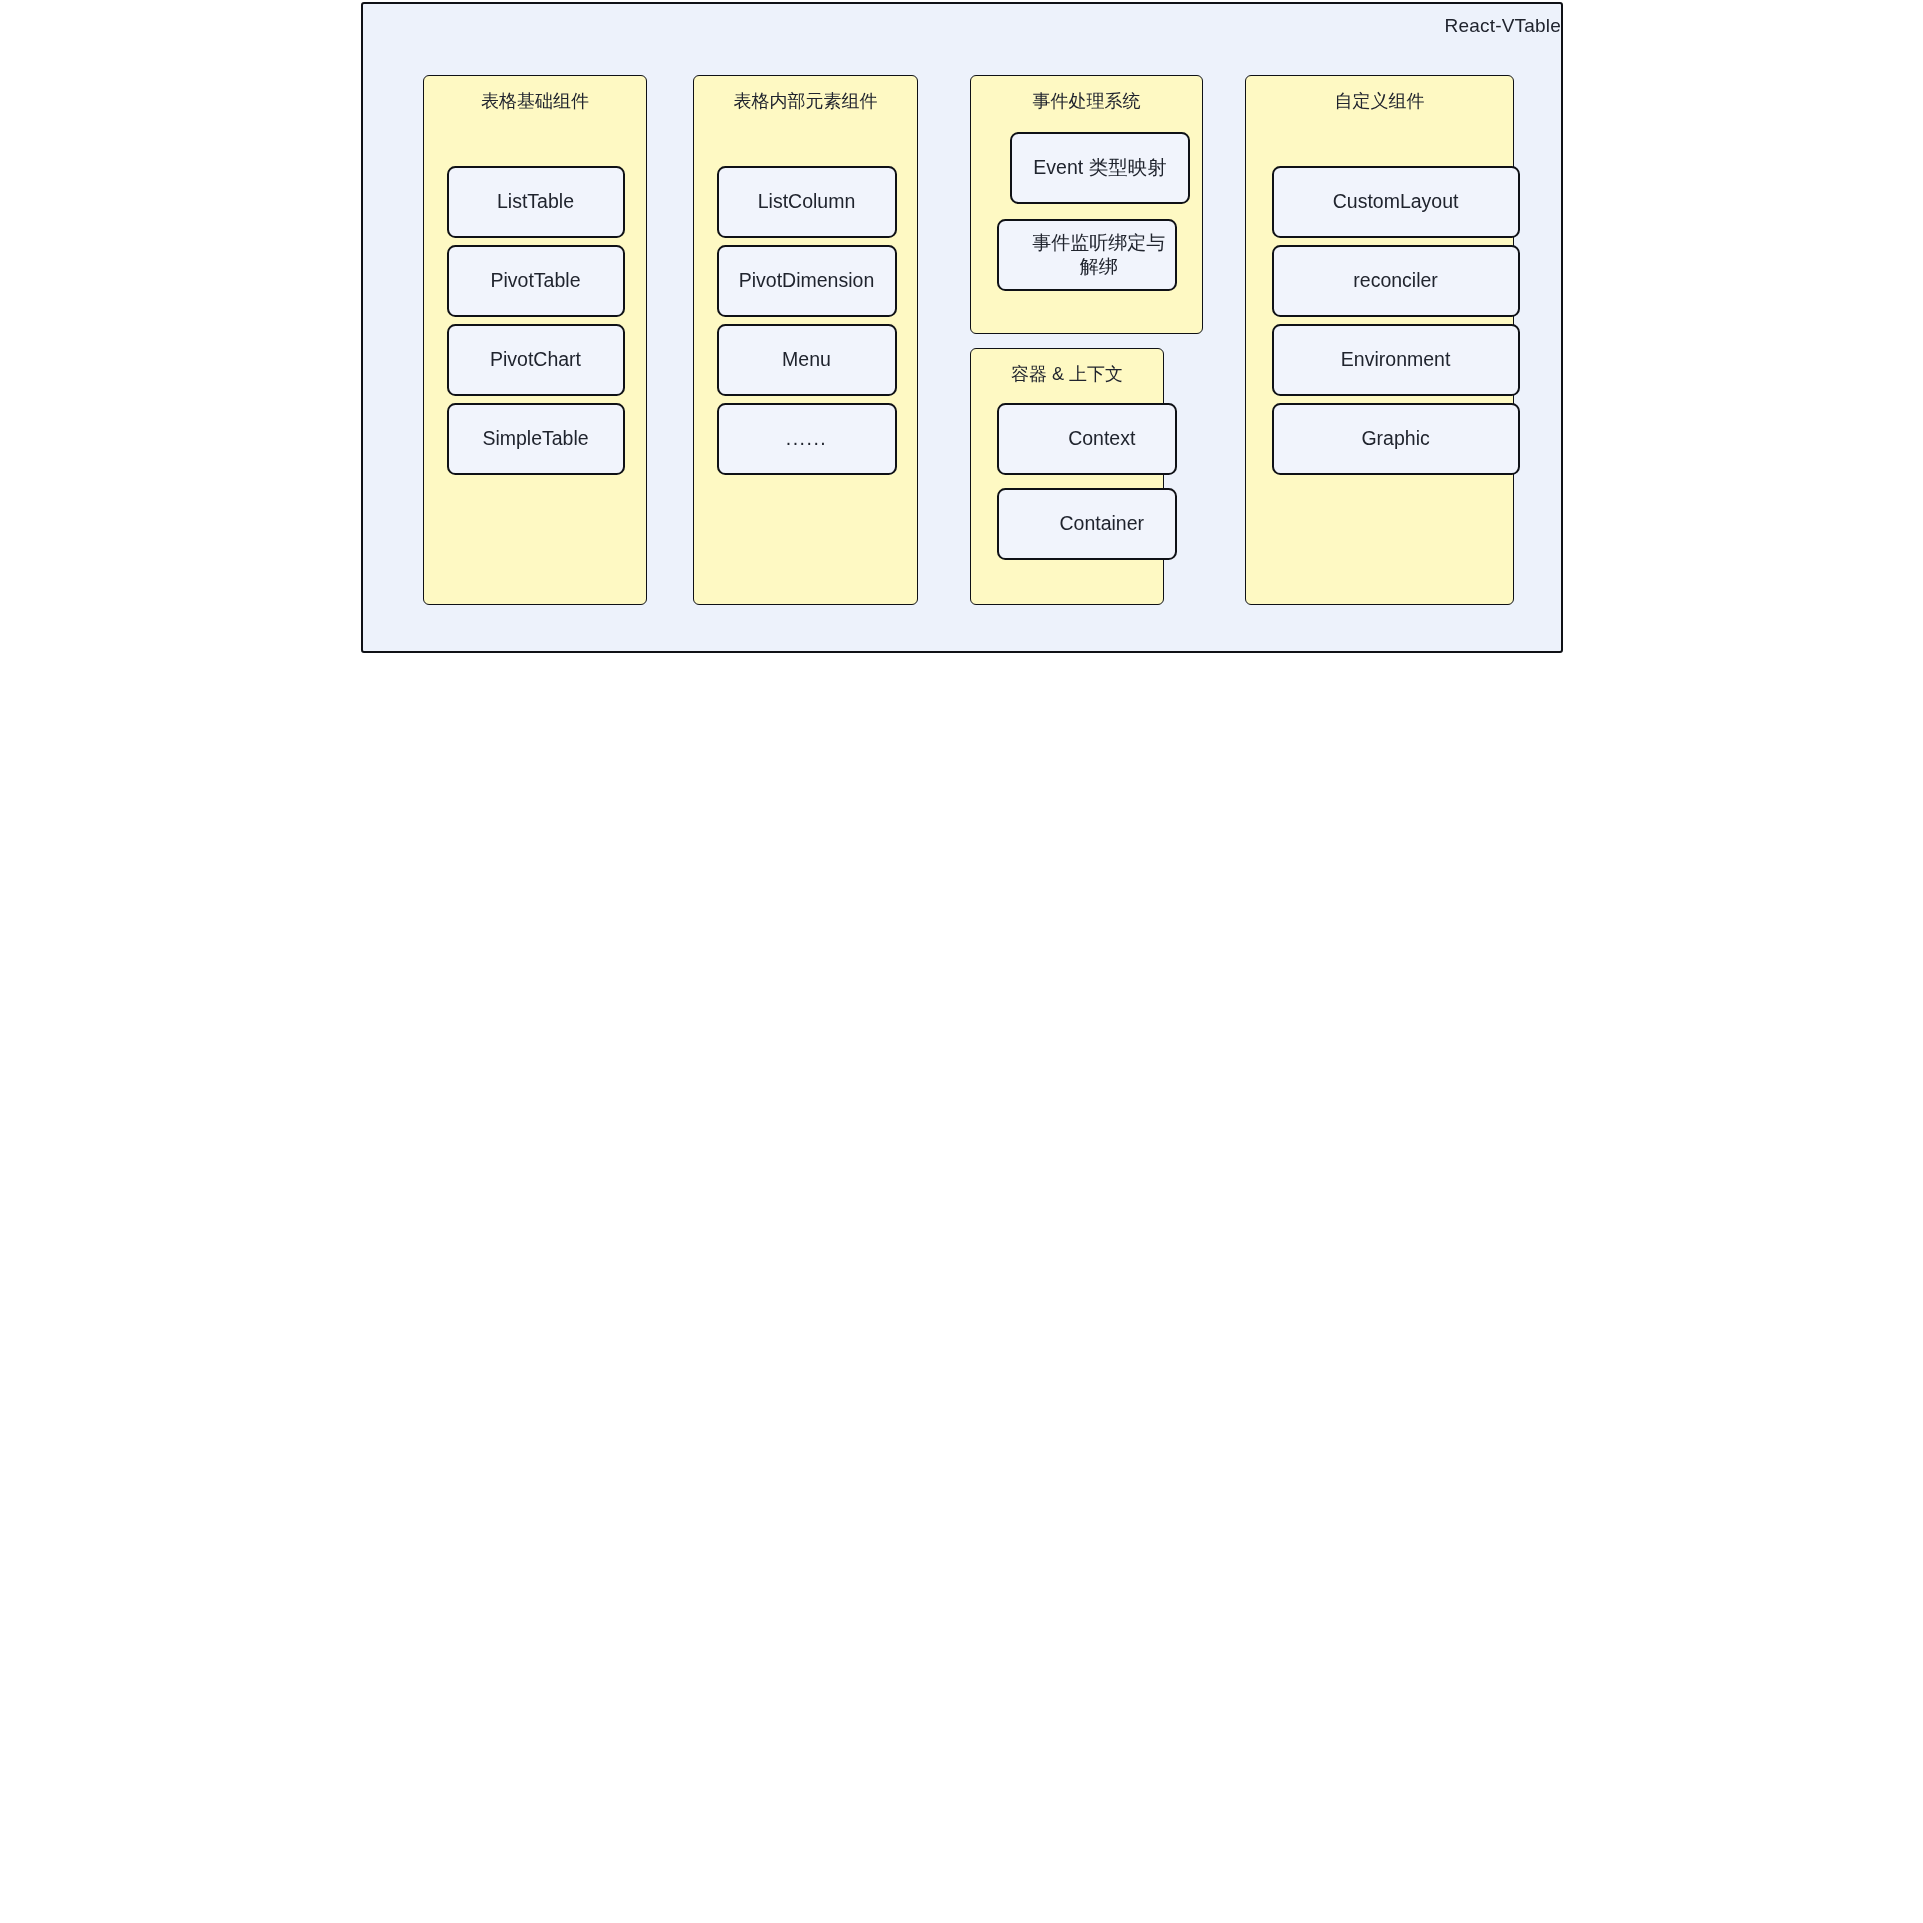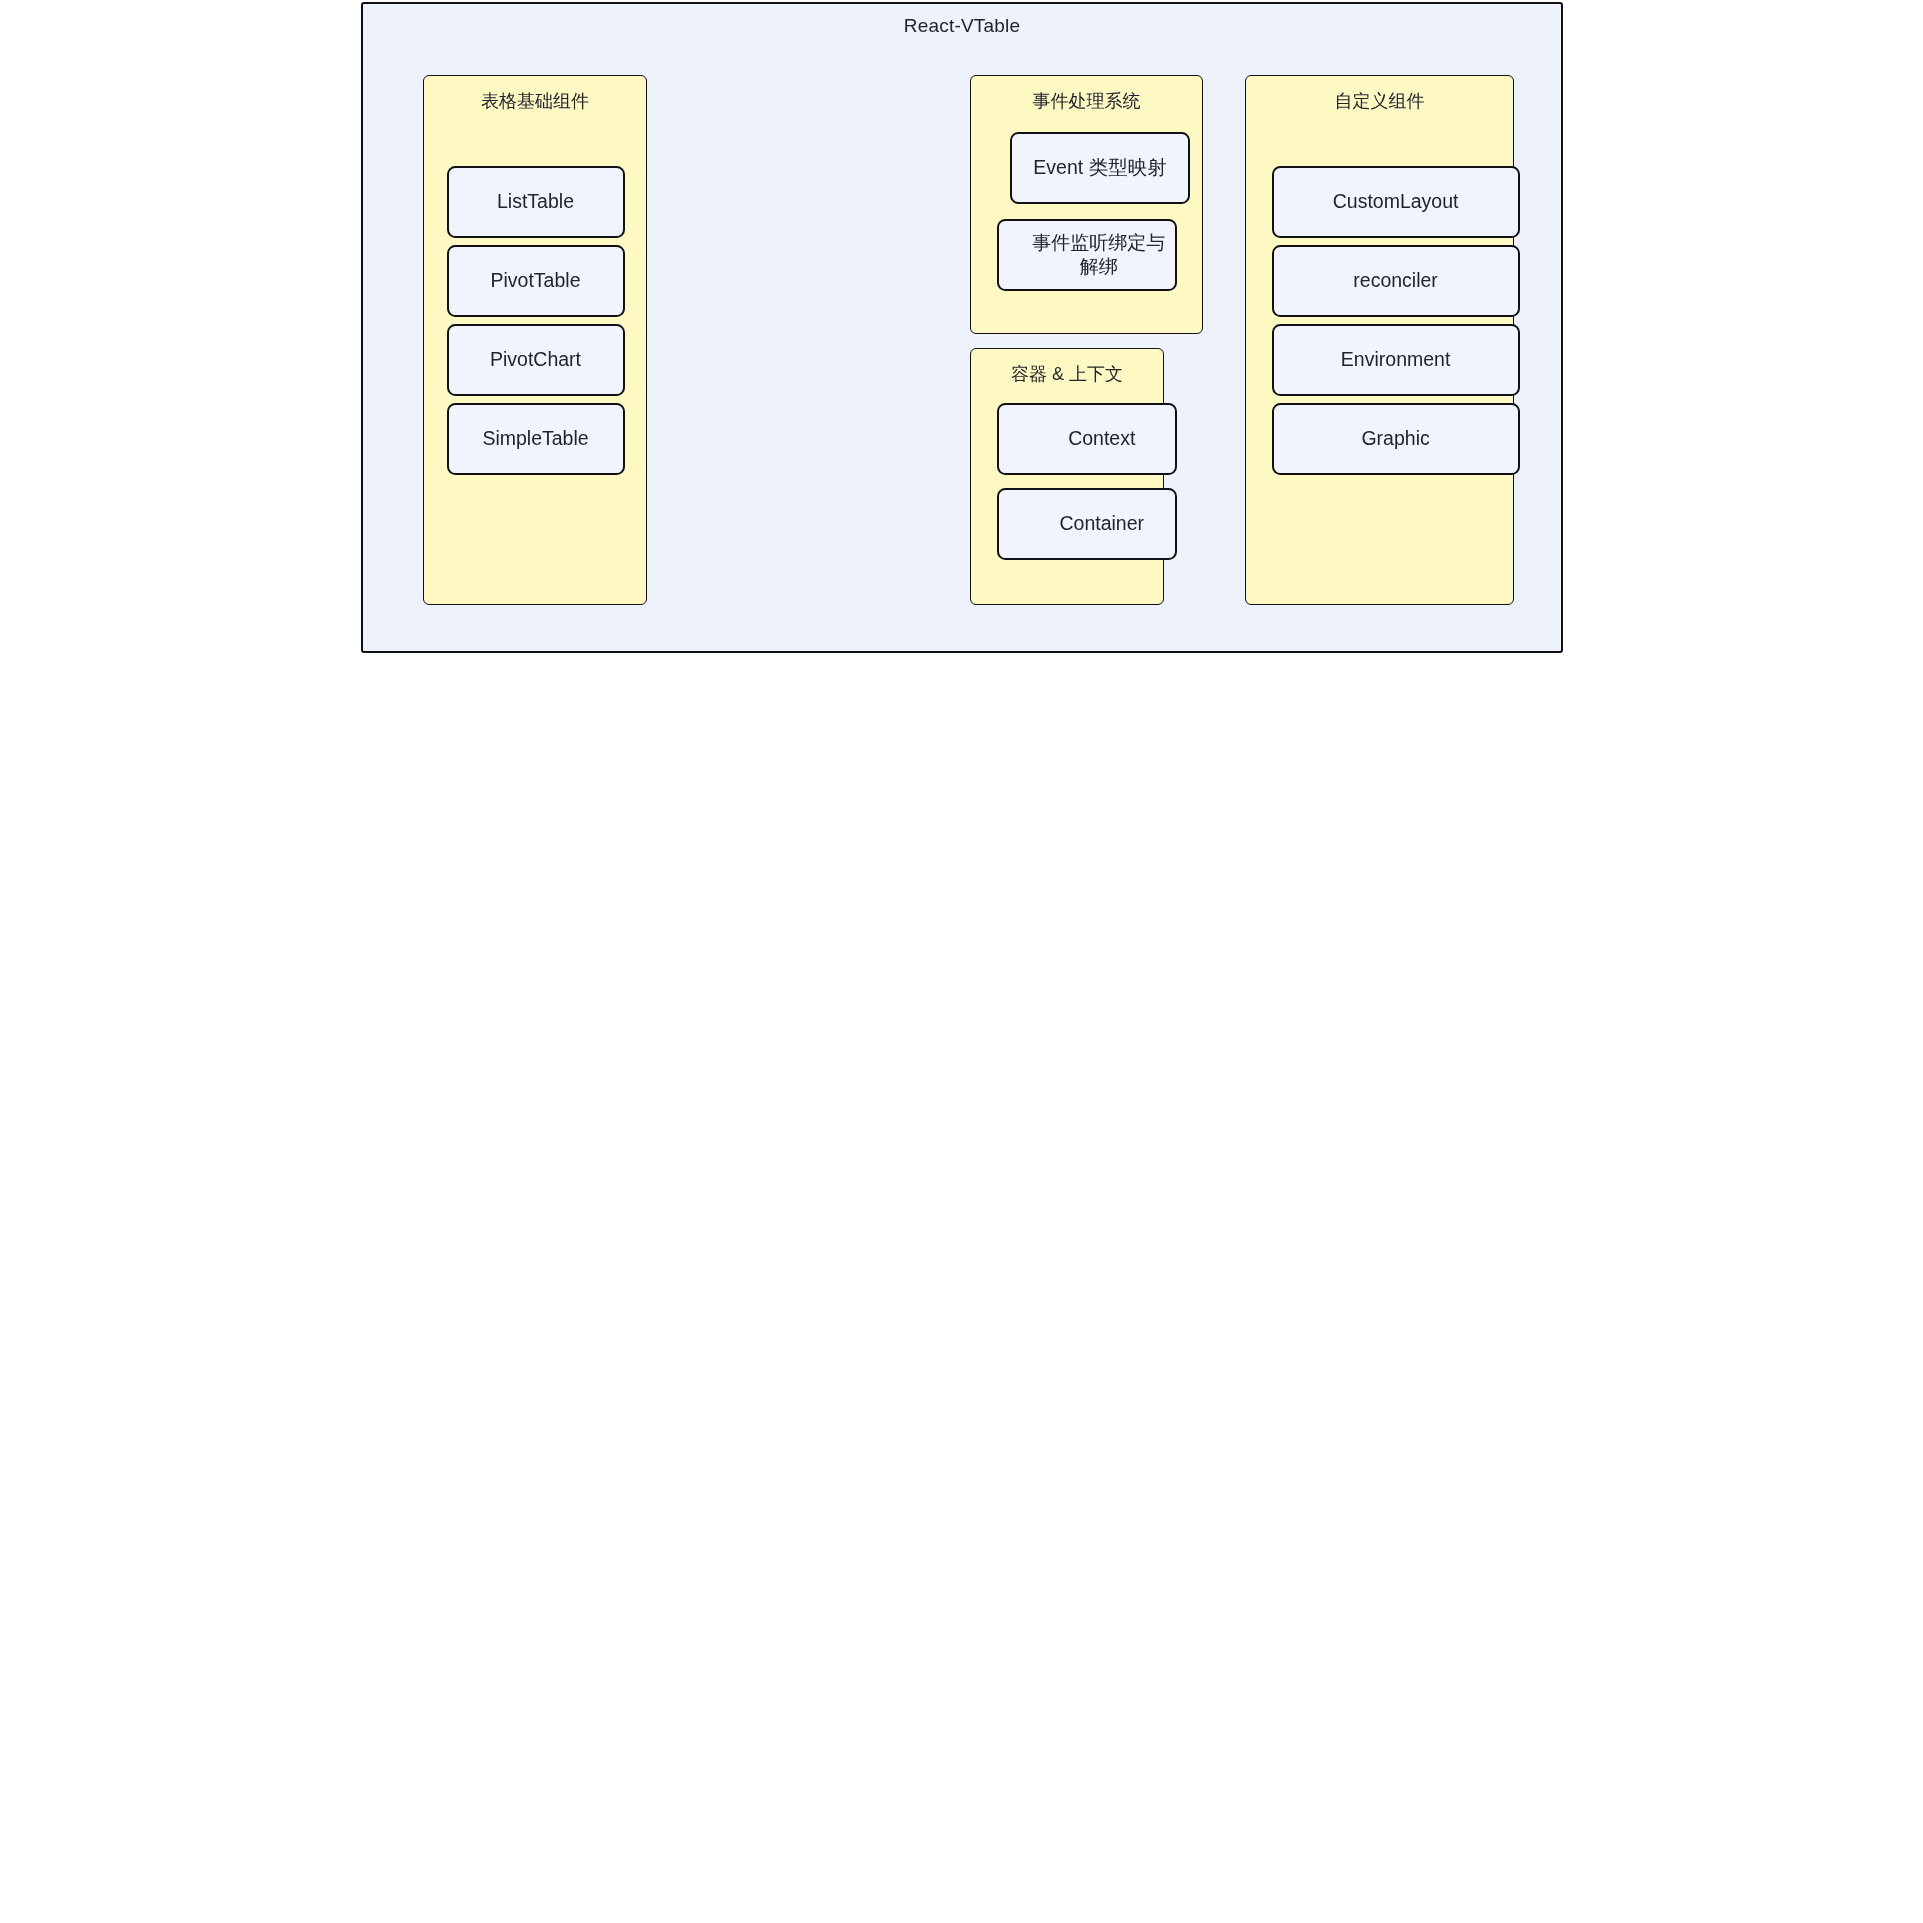--- a/index.html
+++ b/index.html
@@ -33,21 +33,21 @@
     background: #edf2fb;
     border: 2.3px solid #0f1116;
     border-radius: 3px;
   }
 
   .root-title {
     position: absolute;
     left: 0;
     top: 9px;
     width: 100%;
-    text-align: center;
+    text-align: right;
     font-size: 19px;
     line-height: 25.6px;
     color: #20242e;
     letter-spacing: 0.2px;
     white-space: nowrap;
   }
 
   
   .group-box {
     position: absolute;
@@ -137,20 +137,27 @@
     <div class="root-title">React-VTable</div>
 
     <div class="group-box group-basic">
       <div class="group-title">表格基础组件</div>
       <div class="node n0">ListTable</div>
       <div class="node n1">PivotTable</div>
       <div class="node n2">PivotChart</div>
       <div class="node n3">SimpleTable</div>
     </div>
 
+    <div class="group-box group-inner">
+      <div class="group-title">表格内部元素组件</div>
+      <div class="node n0">ListColumn</div>
+      <div class="node n1">PivotDimension</div>
+      <div class="node n2">Menu</div>
+      <div class="node n3 dots">......</div>
+    </div>
 
     <div class="group-box group-event">
       <div class="group-title">事件处理系统</div>
       <div class="node n0">Event 类型映射</div>
       <div class="node n1">事件监听绑定与
 解绑</div>
     </div>
 
     <div class="group-box group-container">
       <div class="group-title">容器 &amp; 上下文</div>

